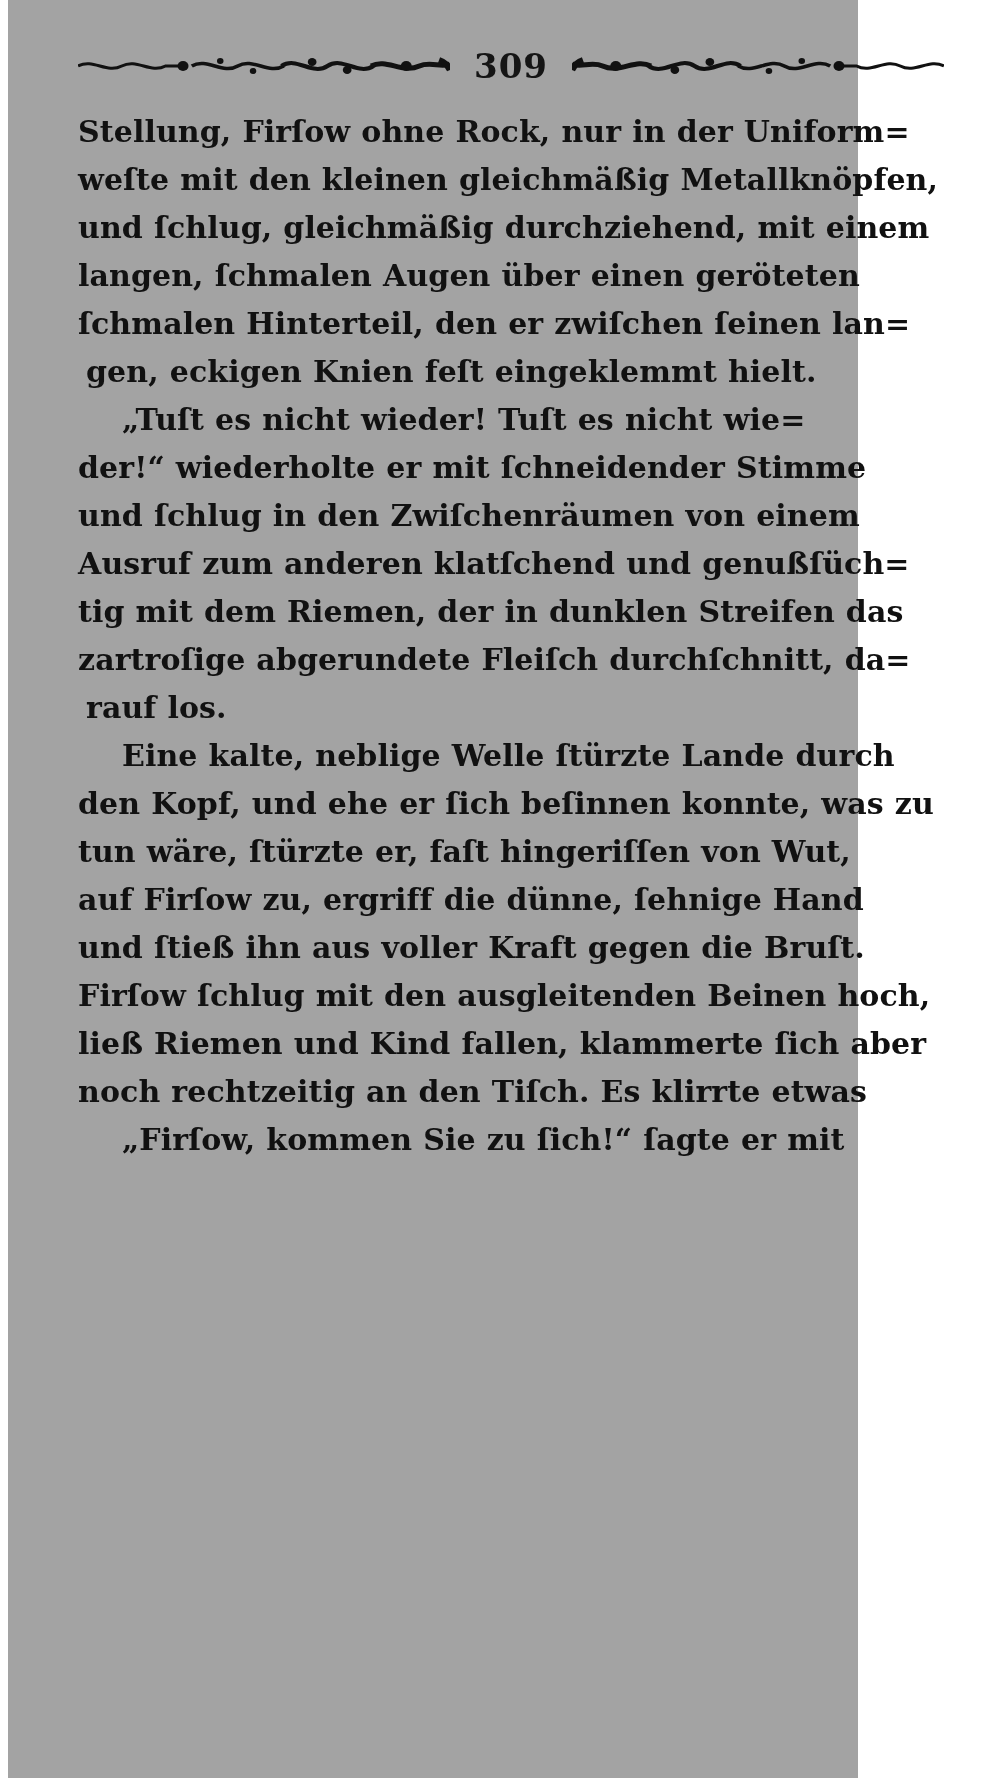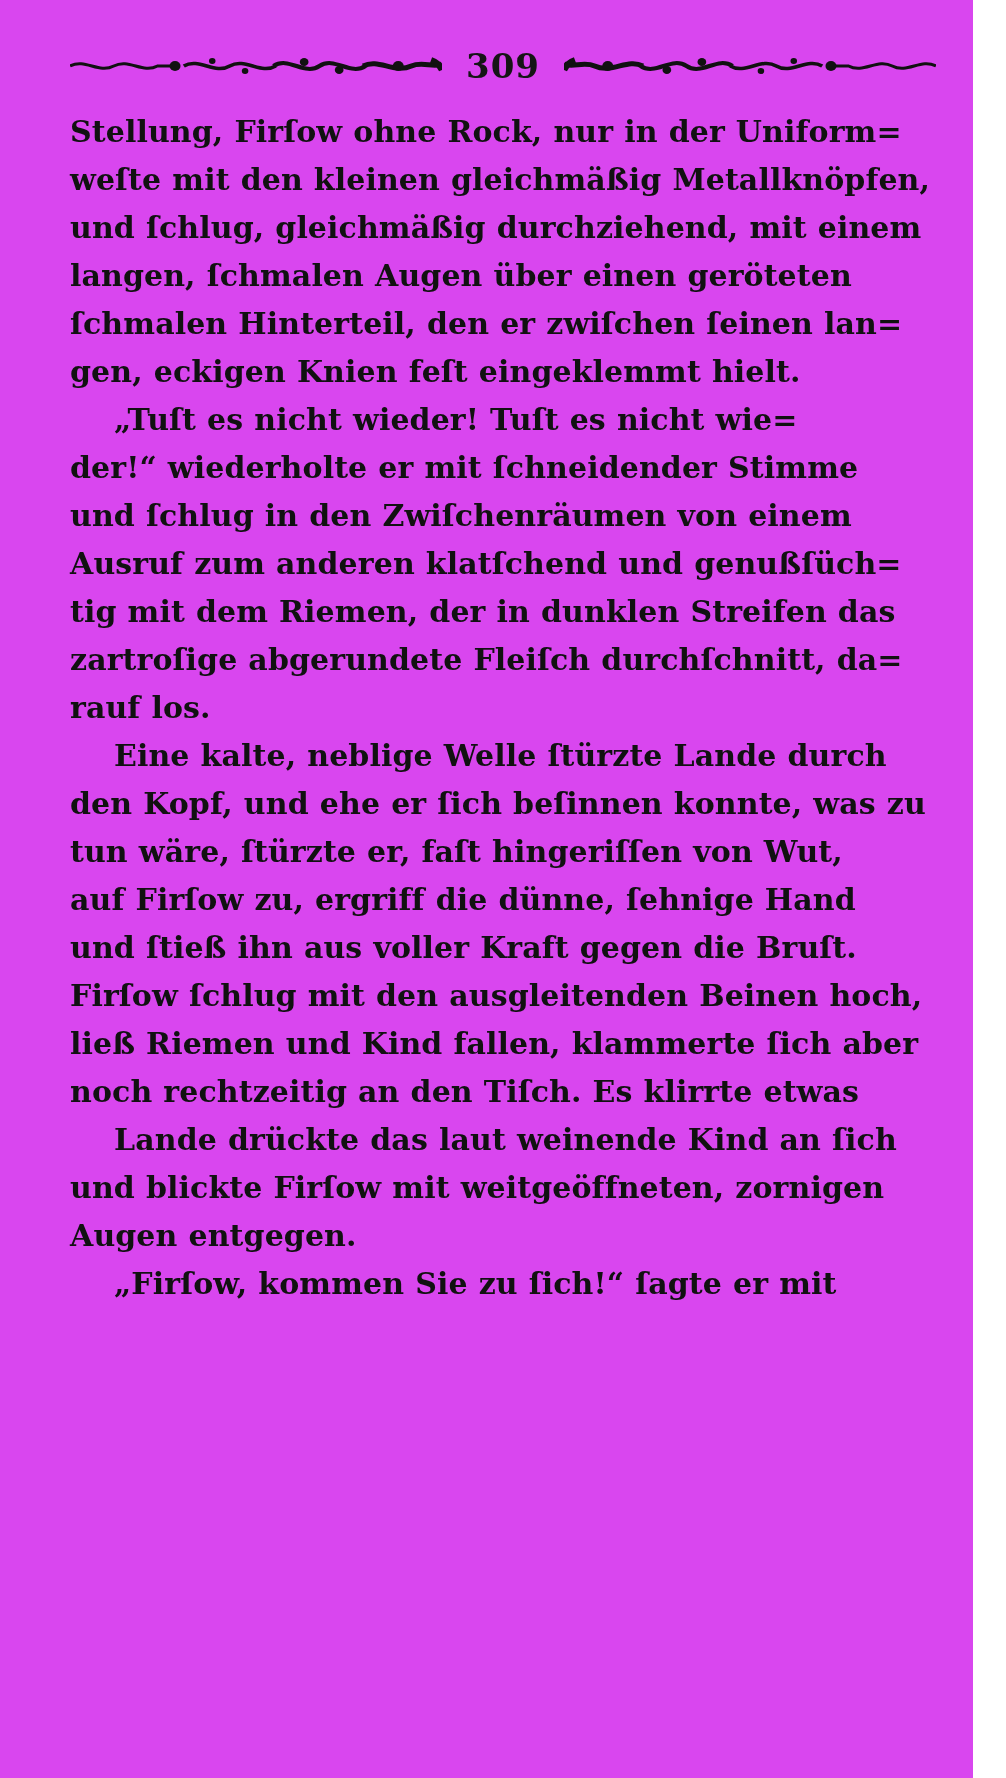--- a/index.html
+++ b/index.html
@@ -10,24 +10,24 @@
   body {
     width: 1006px;
     height: 1778px;
     position: relative;
     font-family: "DejaVu Serif", serif;
     overflow: hidden;
   }
   .page {
     position: absolute;
     top: 0;
-    left: 0;
-    width: 973px;
+    left: 8px;
+    width: 850px;
     height: 1778px;
-    background: #d946ef;
+    background: #a3a3a3;
   }
   .header {
     position: absolute;
     top: 44px;
     left: 70px;
     width: 866px;
     height: 44px;
     display: flex;
     align-items: center;
     justify-content: center;
@@ -73,20 +73,21 @@
   .para span.line {
     display: block;
     white-space: nowrap;
   }
   .line-just {
     display: flex;
     justify-content: space-between;
   }
   .line-left {
     display: block;
+    margin-left: 8px;
   }
 </style>
 </head>
 <body>
 
 <div class="page">
 
   <div class="header">
     <div class="orn">
       <svg viewBox="0 0 340 20" preserveAspectRatio="none" xmlns="http://www.w3.org/2000/svg">
@@ -149,24 +150,19 @@
       <span class="line line-just"><span>den Kopf, und ehe er ſich beſinnen konnte, was zu</span></span>
       <span class="line line-just"><span>tun wäre, ſtürzte er, faſt hingeriſſen von Wut,</span></span>
       <span class="line line-just"><span>auf Firſow zu, ergriff die dünne, ſehnige Hand</span></span>
       <span class="line line-just"><span>und ſtieß ihn aus voller Kraft gegen die Bruſt.</span></span>
       <span class="line line-just"><span>Firſow ſchlug mit den ausgleitenden Beinen hoch,</span></span>
       <span class="line line-just"><span>ließ Riemen und Kind fallen, klammerte ſich aber</span></span>
       <span class="line line-just"><span>noch rechtzeitig an den Tiſch.  Es klirrte etwas</span></span>
     </p>
 
 
-    <p class="para">
-      <span class="line line-just" style="padding-left:44px"><span>Lande drückte das laut weinende Kind an ſich</span></span>
-      <span class="line line-just"><span>und blickte Firſow mit weitgeöffneten, zornigen</span></span>
-      <span class="line line-left"><span>Augen entgegen.</span></span>
-    </p>
 
     <p class="para">
       <span class="line line-just" style="padding-left:44px"><span>„Firſow, kommen Sie zu ſich!“ ſagte er mit</span></span>
     </p>
 
   </div>
 </div>
 
 </body></html>

